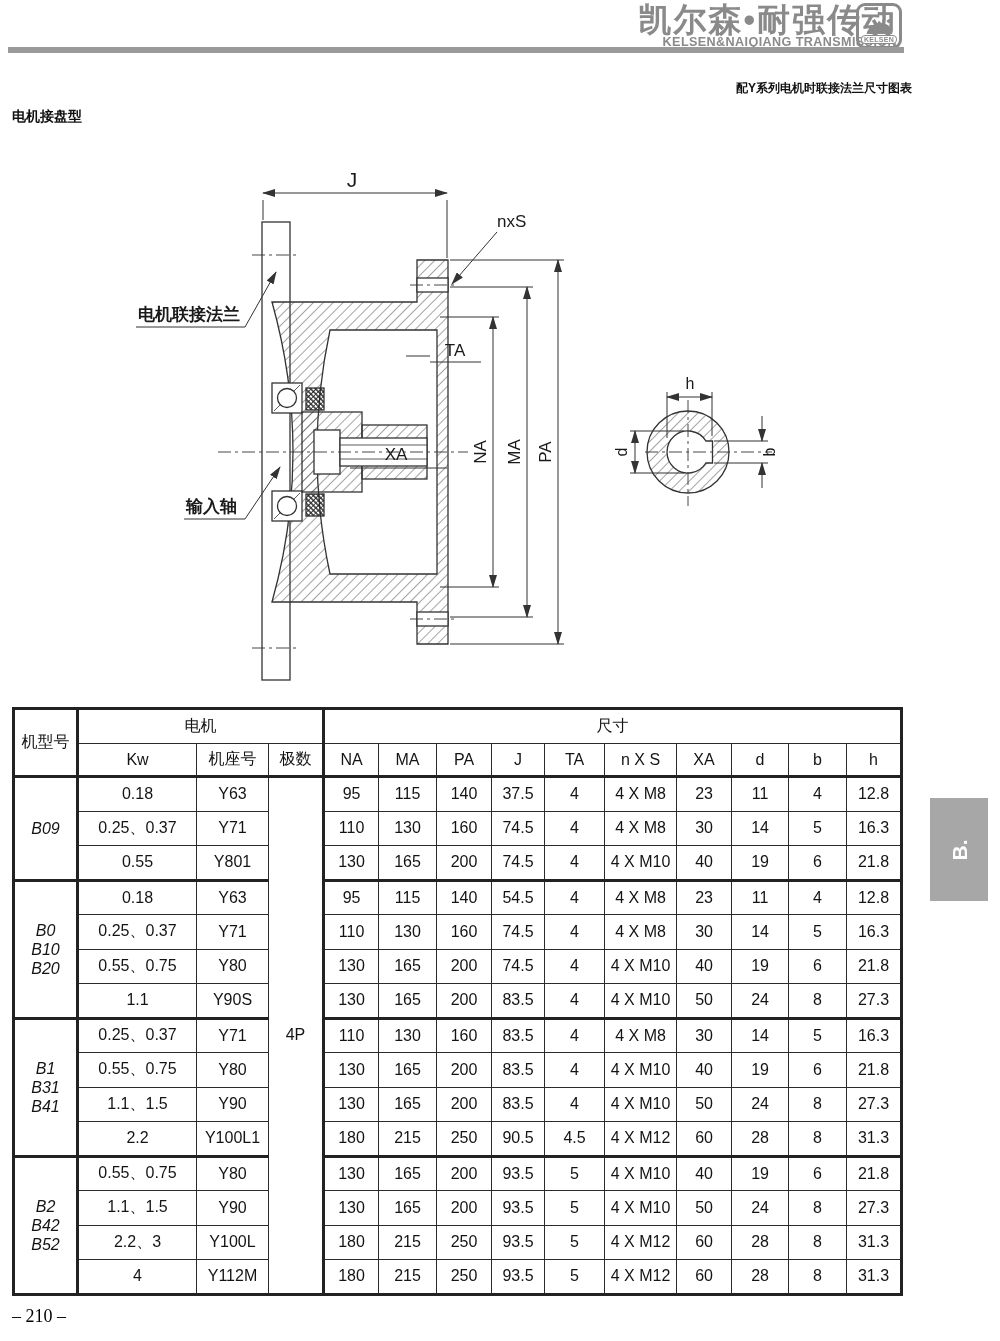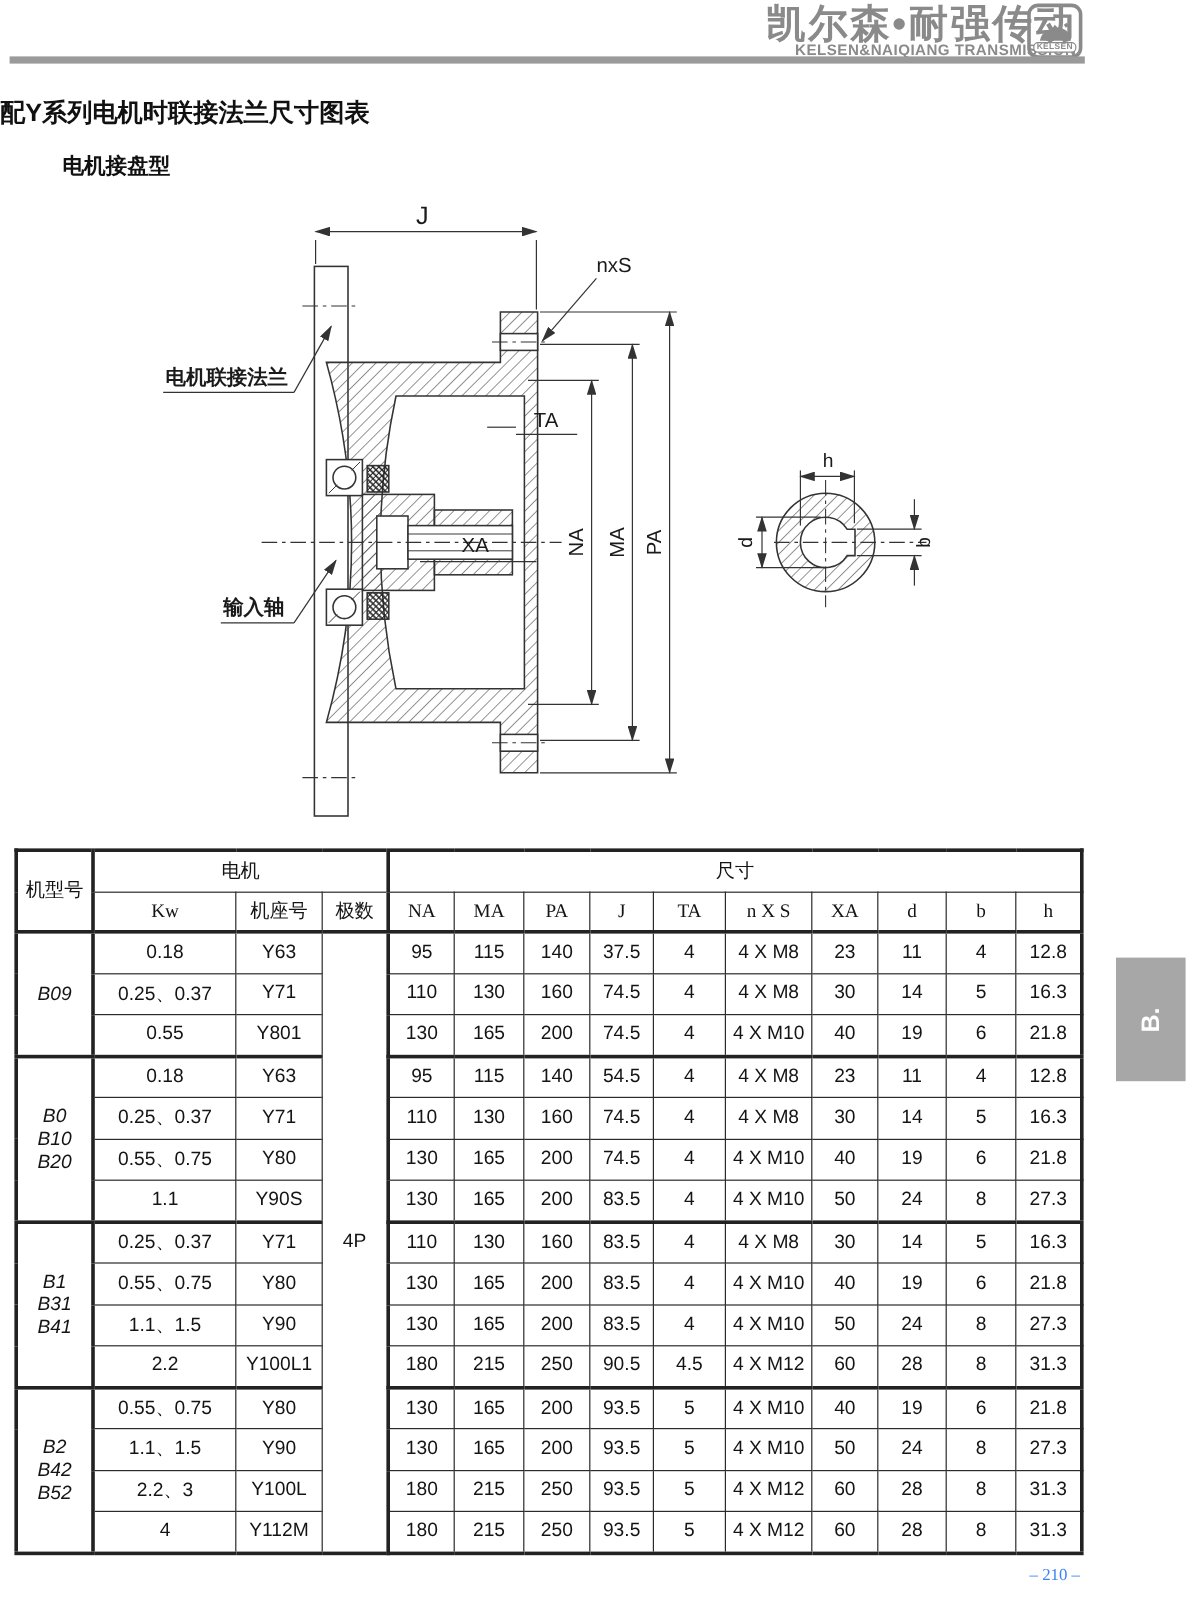--- a/index.html
+++ b/index.html
@@ -10,53 +10,53 @@
   #brand{position:absolute;top:3px;right:147px;text-align:right;color:#8a8a8a;line-height:1;}
   #brand .cn{font-size:33px;font-weight:bold;letter-spacing:2px;}
   #brand .en{font-size:12.6px;font-weight:bold;letter-spacing:.4px;margin-top:0;}
   #logobox{position:absolute;left:856px;top:3px;width:40px;height:40px;border:3px solid #8a8a8a;
            border-radius:9px;display:flex;flex-direction:column;align-items:center;justify-content:flex-end;}
   #logobox .kel{font-size:7px;font-weight:bold;color:#8a8a8a;border:1.5px solid #8a8a8a;border-radius:4px;
                 padding:0 2px;margin-bottom:2px;letter-spacing:.3px;background:#fff;}
   #hr-rule{position:absolute;left:8px;top:47px;width:896px;height:6px;background:#9a9a9a;}
 
   
-  #doc-title{position:absolute;left:0;top:80px;width:912px;text-align:left;
-             font-size:21px;font-weight:bold;color:#111;}
-  #sub-title{position:absolute;left:12px;top:126px;font-size:18px;font-weight:bold;color:#111;margin-left:40px;}
+  #doc-title{position:absolute;left:0;top:80px;width:912px;text-align:right;
+             font-size:12px;font-weight:bold;color:#111;}
+  #sub-title{position:absolute;left:12px;top:108px;font-size:14px;font-weight:bold;color:#111;}
 
   
   #draw{position:absolute;left:0;top:150px;}
   #draw .ln{stroke:#333;stroke-width:1.3;}
   #draw .dl{stroke:#333;stroke-width:1;fill:none;}
   #draw .cl{stroke:#333;stroke-width:.9;stroke-dasharray:13 4 3 4;fill:none;}
   #draw .th{stroke:#333;stroke-width:.8;}
   #draw text{fill:#1a1a1a;font-family:"Liberation Sans","DejaVu Sans",sans-serif;}
   #draw .dim{font-size:17px;}
   #draw .dimS{font-size:16px;}
   #draw .big{font-size:21px;}
   #draw .cjk{font-size:17px;font-weight:bold;}
 
   
   #tblwrap{position:absolute;left:12px;top:707px;}
   table{border-collapse:collapse;table-layout:fixed;width:888px;font-size:16px;color:#141414;}
   td,th{border:1.6px solid #2b2b2b;text-align:center;vertical-align:middle;padding:0;font-weight:400;
         overflow:hidden;white-space:nowrap;}
-  thead tr.r1{height:35px;} thead tr.r2{height:33px;font-family:Liberation Serif, serif;} tbody tr{height:34.5px;}
+  thead tr.r1{height:35px;} thead tr.r2{height:33px;} tbody tr{height:34.5px;}
   table{border:3px solid #222;}
   .tl{border-left:3px solid #222 !important;}
   .tb{border-bottom:3px solid #222 !important;}
   td.model div{line-height:19px;font-style:italic;}
 
   
   #side-tab{position:absolute;left:930px;top:798px;width:58px;height:103px;background:#a7a7a7;
             display:flex;align-items:center;justify-content:center;}
   #side-tab span{display:block;transform:rotate(-90deg);color:#fff;font-size:21px;font-weight:bold;}
-  #footer{position:absolute;left:12px;top:1306px;width:888px;text-align:right;
-          font-family:"Liberation Serif","DejaVu Serif",serif;font-size:14px;color:#3b82f6;}
+  #footer{position:absolute;left:12px;top:1306px;width:888px;text-align:left;
+          font-family:"Liberation Serif","DejaVu Serif",serif;font-size:18px;color:#000000;}
 </style>
 </head>
 <body>
 
 <div id="page">
 
   <div id="brand">
     <div class="cn">凯尔森•耐强传动</div>
     <div class="en">KELSEN&amp;NAIQIANG TRANSMISSION</div>
   </div>

